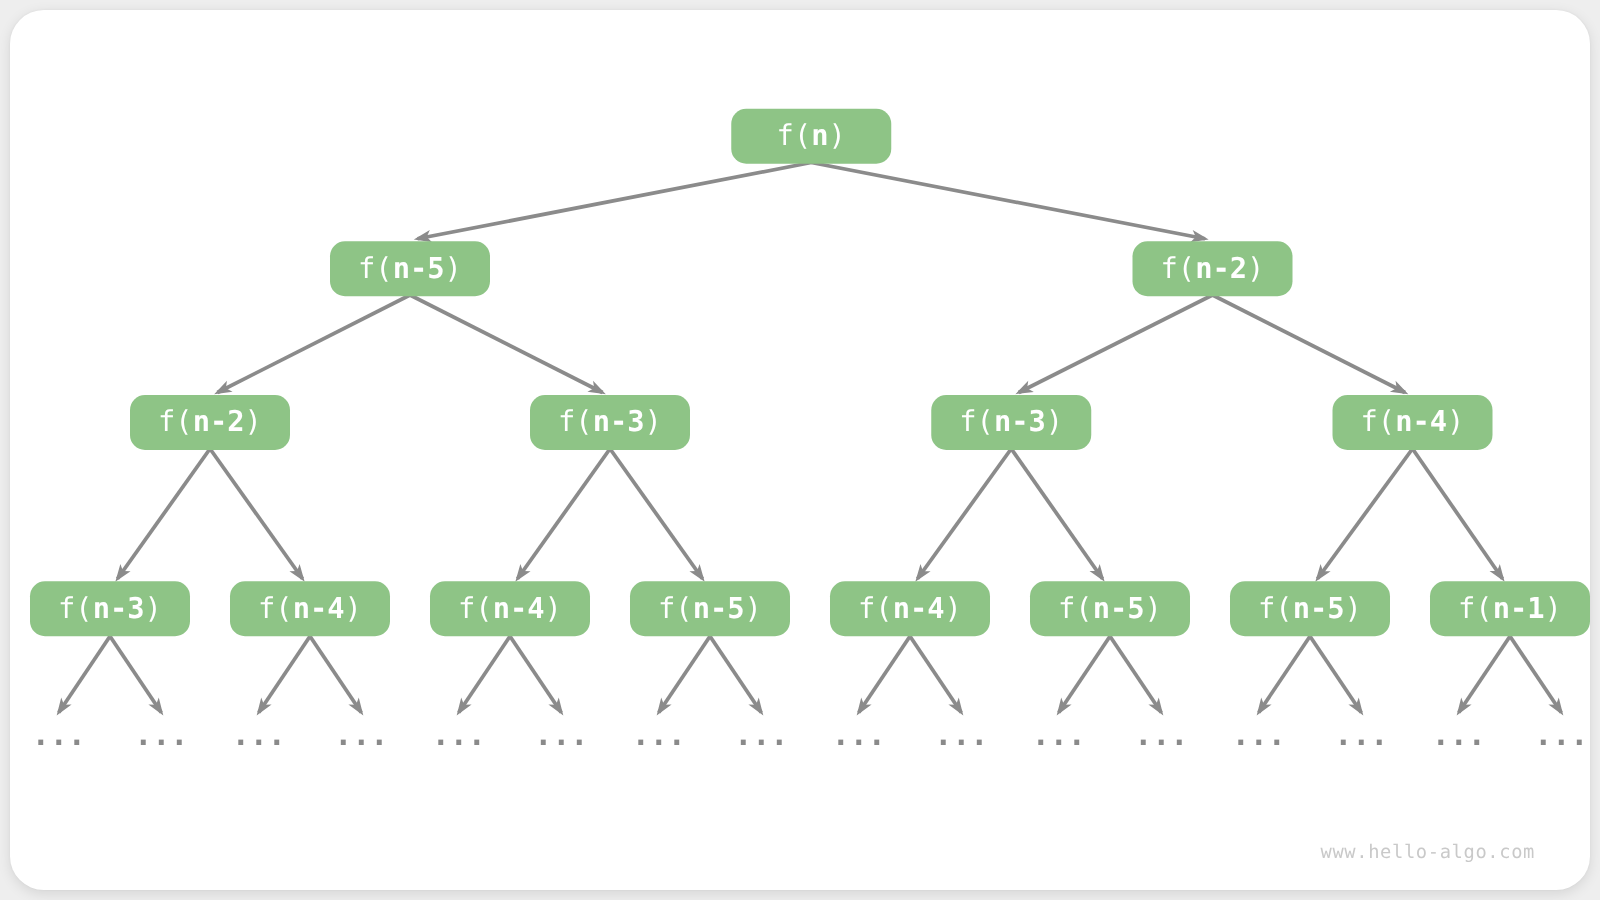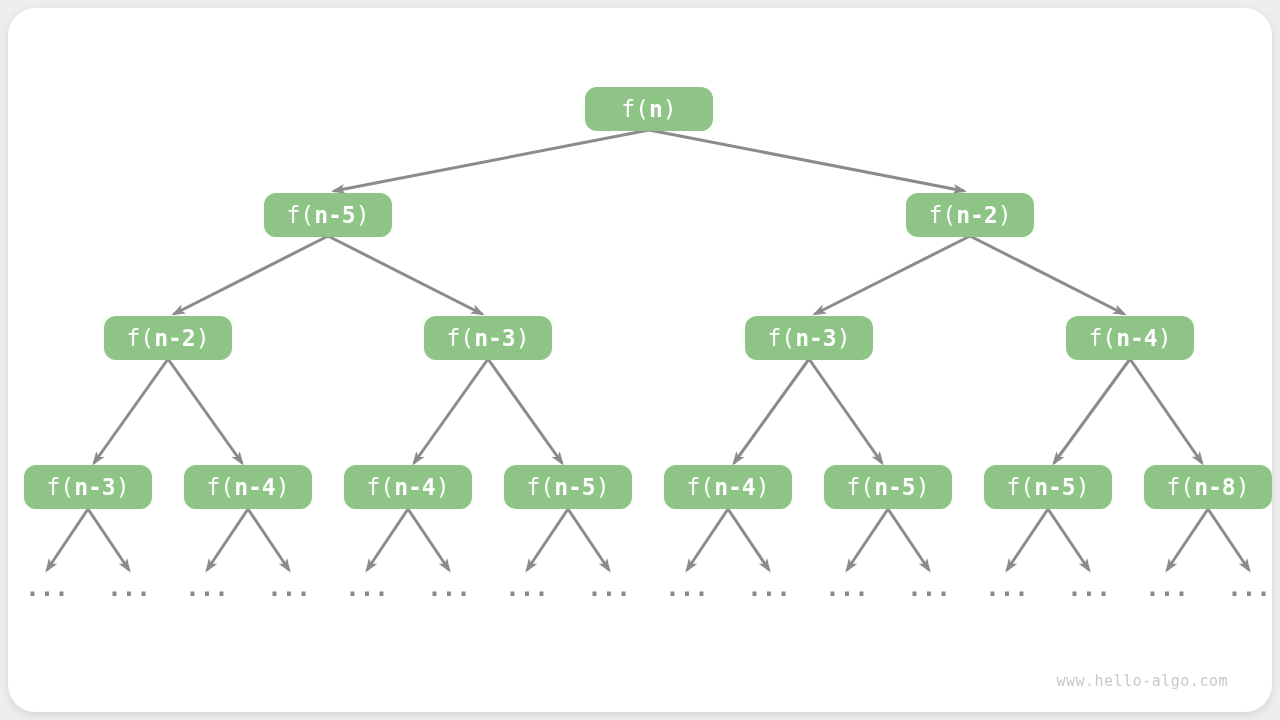--- a/index.html
+++ b/index.html
@@ -110,21 +110,21 @@
         <div class="node" style="left: 416px; top: 308px;"><span class="pre">f(</span><span class="arg">n-3</span><span class="post">)</span></div>
         <div class="node" style="left: 737px; top: 308px;"><span class="pre">f(</span><span class="arg">n-3</span><span class="post">)</span></div>
         <div class="node" style="left: 1058px; top: 308px;"><span class="pre">f(</span><span class="arg">n-4</span><span class="post">)</span></div>
         <div class="node" style="left: 16px; top: 457px;"><span class="pre">f(</span><span class="arg">n-3</span><span class="post">)</span></div>
         <div class="node" style="left: 176px; top: 457px;"><span class="pre">f(</span><span class="arg">n-4</span><span class="post">)</span></div>
         <div class="node" style="left: 336px; top: 457px;"><span class="pre">f(</span><span class="arg">n-4</span><span class="post">)</span></div>
         <div class="node" style="left: 496px; top: 457px;"><span class="pre">f(</span><span class="arg">n-5</span><span class="post">)</span></div>
         <div class="node" style="left: 656px; top: 457px;"><span class="pre">f(</span><span class="arg">n-4</span><span class="post">)</span></div>
         <div class="node" style="left: 816px; top: 457px;"><span class="pre">f(</span><span class="arg">n-5</span><span class="post">)</span></div>
         <div class="node" style="left: 976px; top: 457px;"><span class="pre">f(</span><span class="arg">n-5</span><span class="post">)</span></div>
-        <div class="node" style="left: 1136px; top: 457px;"><span class="pre">f(</span><span class="arg">n-8</span><span class="post">)</span></div>
+        <div class="node" style="left: 1136px; top: 457px;"><span class="pre">f(</span><span class="arg">n-1</span><span class="post">)</span></div>
         <div class="dots" style="left: 11px; top: 566px;">...</div>
         <div class="dots" style="left: 93px; top: 566px;">...</div>
         <div class="dots" style="left: 171px; top: 566px;">...</div>
         <div class="dots" style="left: 253px; top: 566px;">...</div>
         <div class="dots" style="left: 331px; top: 566px;">...</div>
         <div class="dots" style="left: 413px; top: 566px;">...</div>
         <div class="dots" style="left: 491px; top: 566px;">...</div>
         <div class="dots" style="left: 573px; top: 566px;">...</div>
         <div class="dots" style="left: 651px; top: 566px;">...</div>
         <div class="dots" style="left: 733px; top: 566px;">...</div>

